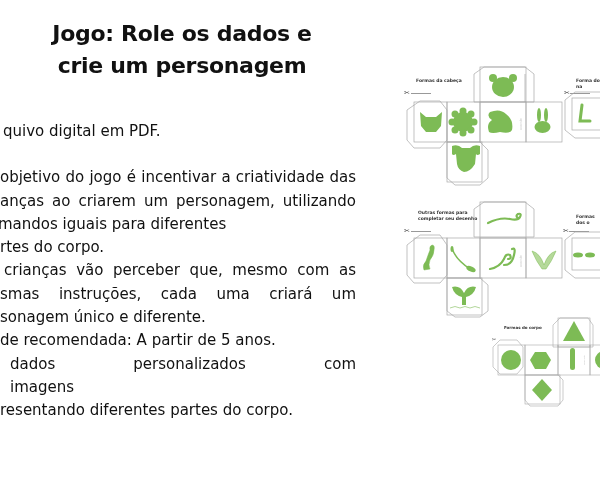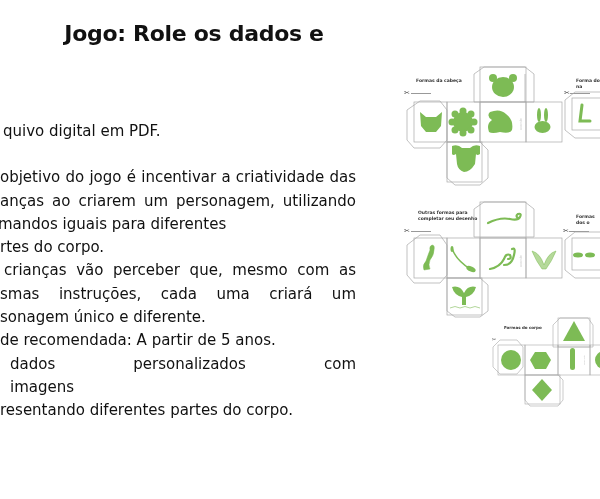--- a/index.html
+++ b/index.html
@@ -1,31 +1,32 @@
 <!DOCTYPE html>
 <html><head>
 <meta charset="utf-8">
 <style>
   html, body { margin:0; padding:0; background:#ffffff; }
   body { width:600px; height:499px; position:relative; overflow:hidden; font-family:"Liberation Sans", "DejaVu Sans", sans-serif; color:#111; }
-  .title { position:absolute; left:0; top:18px; width:364px; text-align:center; font-family:"DejaVu Sans", sans-serif; font-weight:bold; font-size:22px; line-height:32px; color:#111; letter-spacing:-0.3px;margin-left:12px; }
+  .title { position:absolute; left:0; top:18px; width:364px; text-align:center; font-family:"DejaVu Sans", sans-serif; font-weight:bold; font-size:22px; line-height:32px; color:#111; letter-spacing:-0.3px; }
   .body-text { position:absolute; left:-10px; top:120px; width:366px; font-family:"DejaVu Sans", sans-serif; font-size:15px; line-height:23.3px; color:#111; }
   .body-text p { margin:0; text-align:justify; text-align-last:left; }
   .body-text .gap { height:23px; }
   .body-text .just { text-align:justify; text-align-last:justify; }
   .net-label { position:absolute; font-family:"DejaVu Sans", sans-serif; font-size:4.5px; font-weight:bold; color:#333; line-height:6px; }
   .scissors { position:absolute; font-size:7px; color:#444; line-height:7px; }
   .scissor-line { position:absolute; height:0; border-top:0.6px solid #999; }
   svg.net { position:absolute; overflow:visible; }
 </style>
 </head>
 <body>
 
 <div class="title">
   <div>Jogo: Role os dados e</div>
+  <div>crie um personagem</div>
 </div>
 
 <div class="body-text">
   <p style="padding-left:13px">quivo digital em PDF.</p>
   <div class="gap"></div>
   <p class="just" style="padding-left:10px">objetivo do jogo é incentivar a criatividade das</p>
   <p class="just" style="padding-left:10px">anças ao criarem um personagem, utilizando</p>
   <p style="padding-left:8px">mandos iguais para diferentes</p>
   <p style="padding-left:10px">rtes do corpo.</p>
   <p class="just" style="padding-left:14px">crianças vão perceber que, mesmo com as</p>

